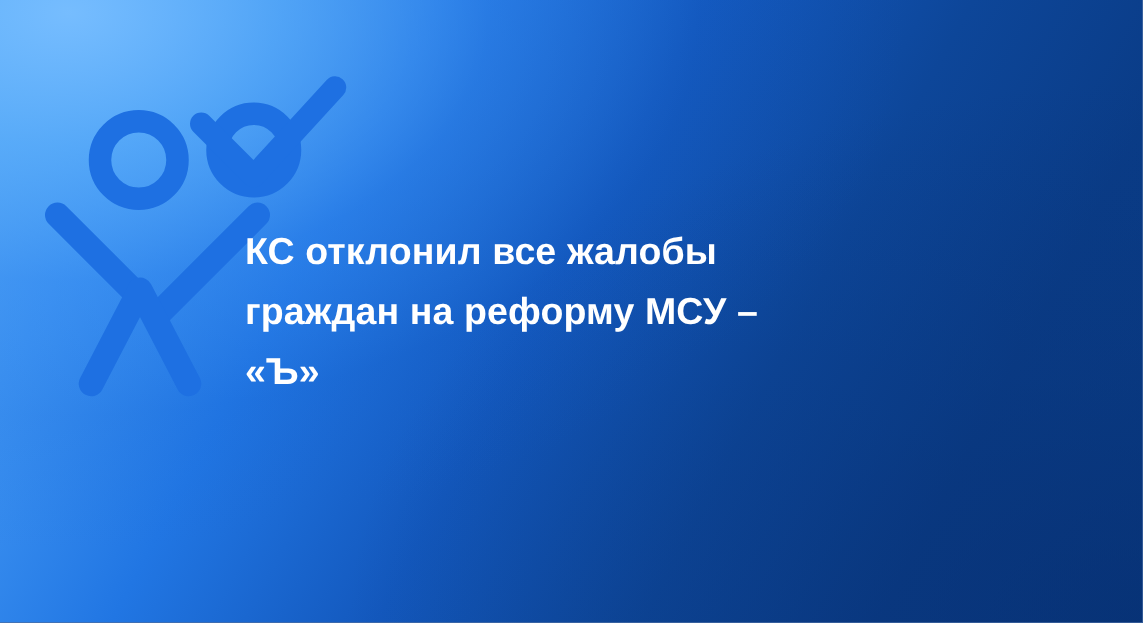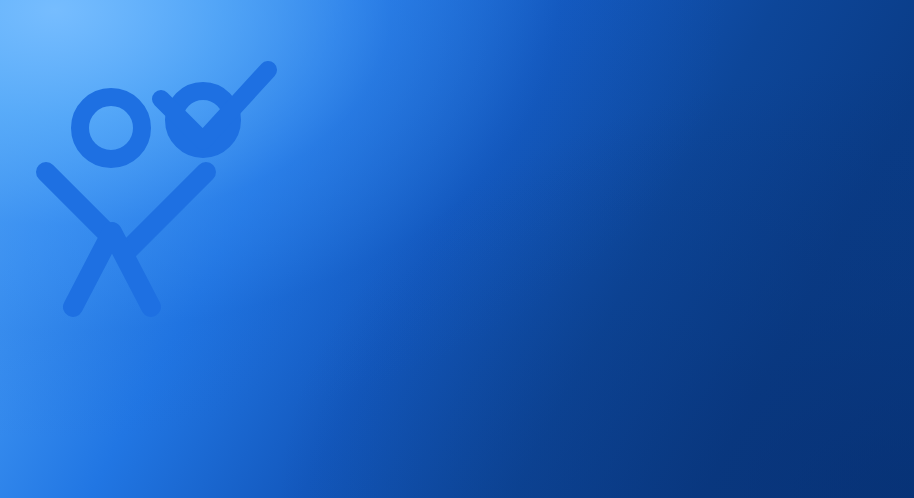--- a/index.html
+++ b/index.html
@@ -109,14 +109,17 @@
 
         <path d="M 131 66 L 173 108 L 238 37" stroke-width="18"></path>
 
         <path d="M 16 139 L 96 219 L 176 139" stroke-width="20"></path>
 
         <path d="M 43 274 L 82 199 L 121 274" stroke-width="20"></path>
       </g>
     </svg>
   </div>
 
+  <h1 class="headline">КС отклонил все жалобы
+граждан на реформу МСУ –
+ «Ъ»</h1>
 
 </div>
 
 </body></html>

